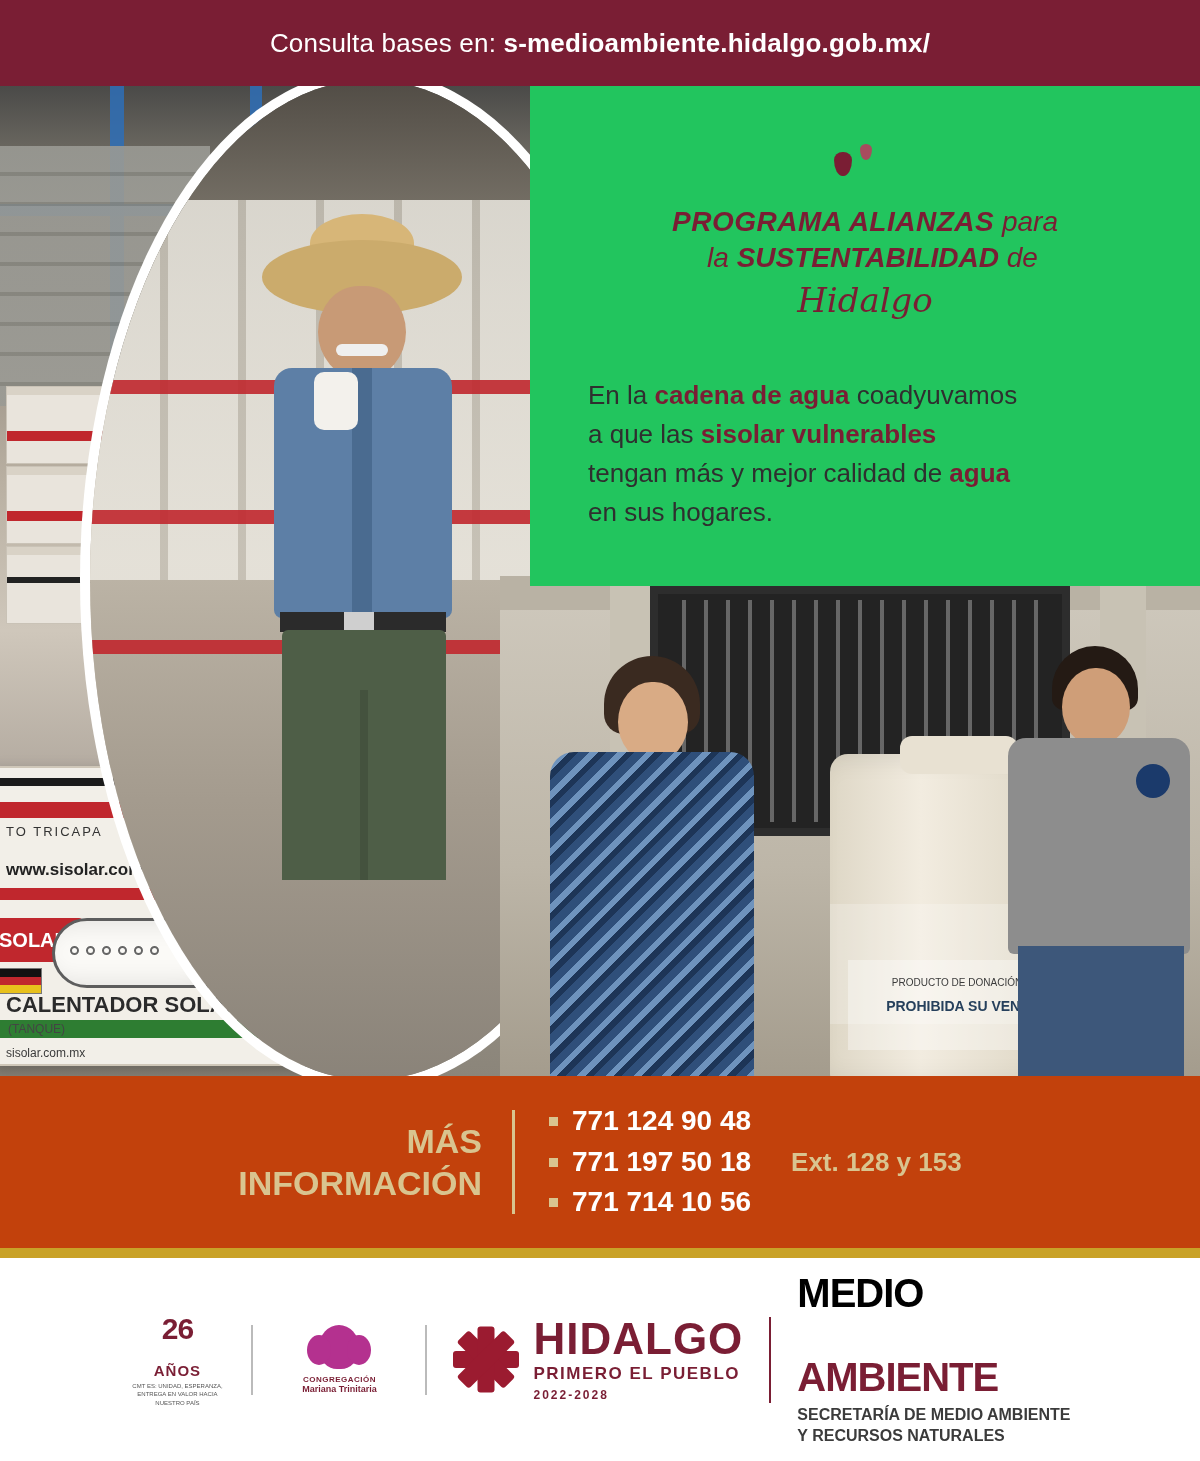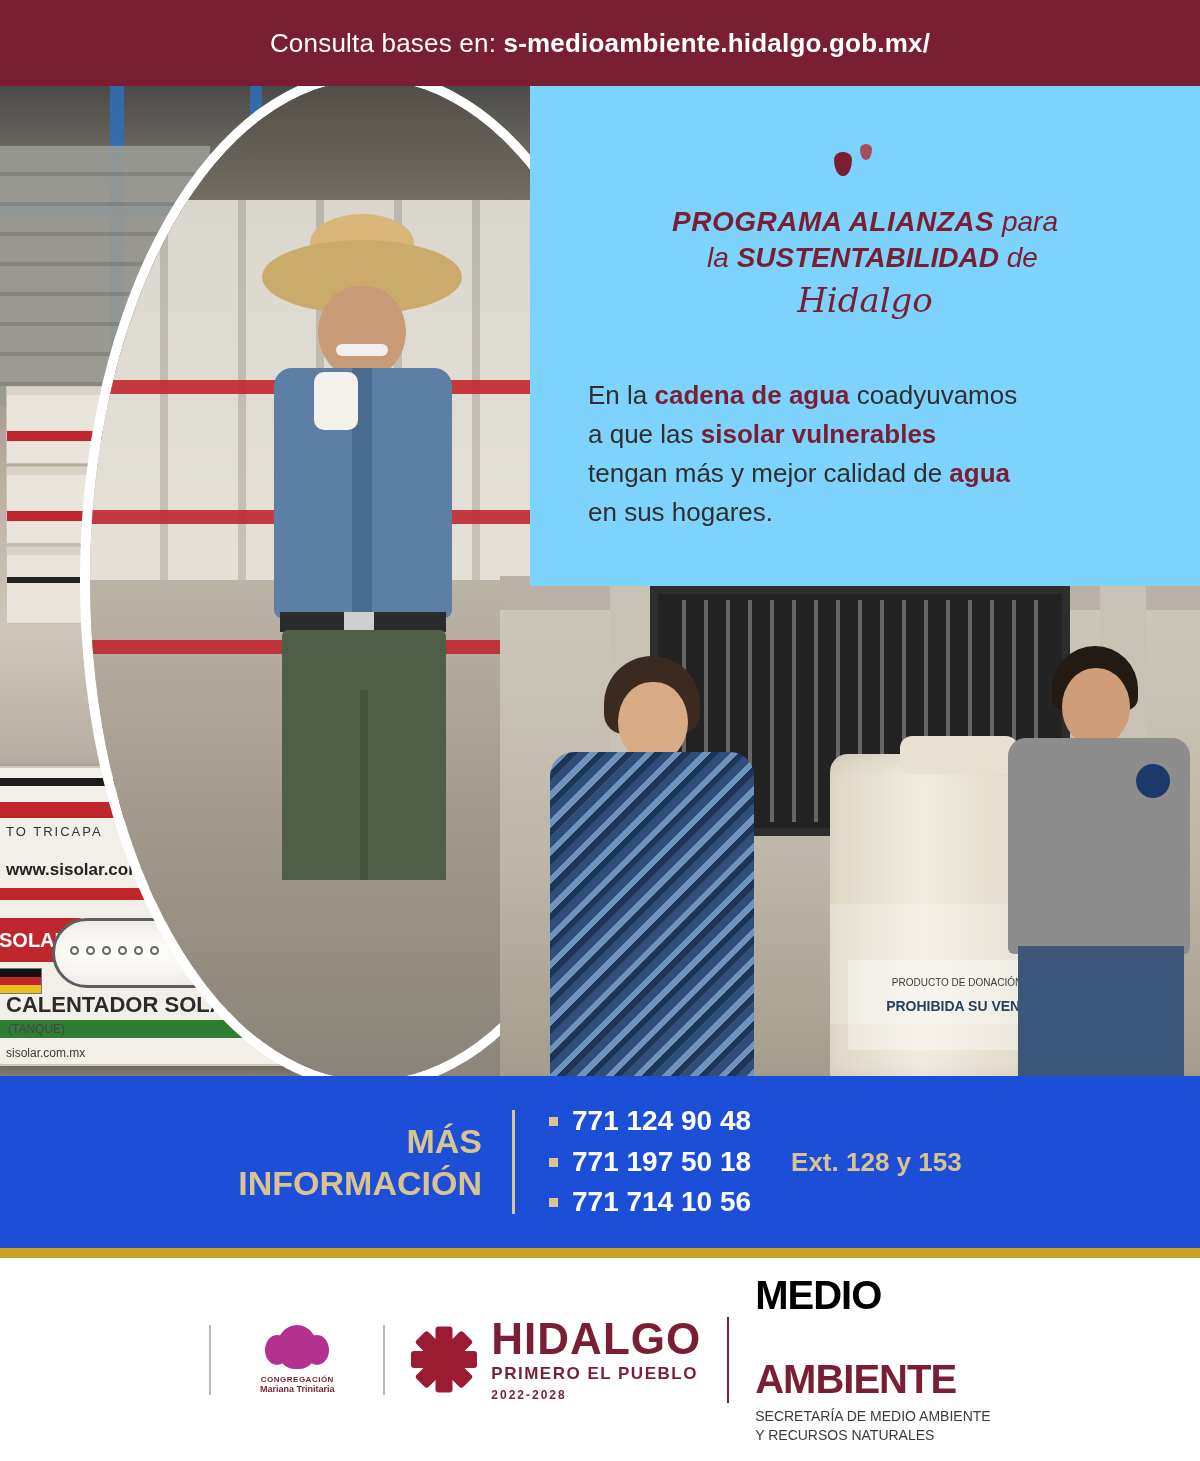--- a/index.html
+++ b/index.html
@@ -167,21 +167,21 @@
   .man2 { position:absolute; right:6px; bottom:0; width:190px; height:430px; }
   .m2-hair { position:absolute; left:48px; top:0; width:86px; height:64px; background:#241a14; border-radius:43px 43px 12px 12px; }
   .m2-face { position:absolute; left:58px; top:22px; width:68px; height:78px; background:#cf9e78; border-radius:34px/40px; }
   .m2-shirt { position:absolute; left:4px; top:92px; width:182px; height:216px; background:#8d8d8d; border-radius:18px 18px 6px 6px; }
   .m2-logo { position:absolute; right:24px; top:118px; width:34px; height:34px; background:#1b3a6b; border-radius:50%; }
   .m2-jeans { position:absolute; left:14px; top:300px; width:166px; height:130px; background:#3d577a; }
 
   
   .panel {
     position:absolute; right:0; top:0; width:670px; height:500px;
-    background:#7dd3fc;
+    background:#22c55e;
     padding-left:32px;
   }
   .drops { position:absolute; left:300px; top:58px; width:60px; height:46px; }
   .drop {
     position:absolute; width:18px; height:24px; background:#7a1e34;
     border-radius: 50% 50% 50% 50% / 70% 70% 35% 35%;
     transform: rotate(180deg);
   }
   .drop.small { width:12px; height:16px; background:#a84c5e; }
   .prog-title { position:absolute; left:0; top:120px; width:670px; text-align:center; }
@@ -195,21 +195,21 @@
   }
   .body-copy {
     position:absolute; left:58px; top:290px; width:580px;
     font-size:26px; line-height:1.5; color:#2f2f2f;
   }
   .body-copy b { color:#7a1e34; font-weight:bold; }
 
   
   .contact {
     position:absolute; top:1076px; left:0; width:1200px; height:172px;
-    background:#1d4ed8;
+    background:#c2410c;
     display:flex; align-items:center; justify-content:center;
   }
   .contact .mas {
     color:#d9c48f; font-size:34px; font-weight:bold; text-align:right; line-height:1.25;
     padding-right:30px;
   }
   .contact .divider { width:3px; height:104px; background:#d9c48f; }
   .contact .phones { padding-left:34px; display:flex; align-items:center; }
   .contact .phones ul { list-style:none; }
   .contact .phones li {
@@ -255,21 +255,21 @@
   .star i:nth-child(1){ transform: rotate(0deg); }
   .star i:nth-child(2){ transform: rotate(45deg); }
   .star i:nth-child(3){ transform: rotate(90deg); }
   .star i:nth-child(4){ transform: rotate(135deg); }
   .f-hid .words .h1 { font-size:44px; font-weight:bold; color:#7a1e34; letter-spacing:1px; line-height:1; }
   .f-hid .words .h2 { font-size:17px; font-weight:bold; color:#7a1e34; letter-spacing:1.5px; margin-top:3px; }
   .f-hid .words .h3 { font-size:12px; font-weight:bold; color:#7a1e34; letter-spacing:2px; margin-top:4px; }
   .vbar2 { width:2px; height:86px; background:#7a1e34; }
   .f-medio .m1 { font-size:40px; font-weight:bold; color:#000000; letter-spacing:-1px; line-height:1; }
   .f-medio .m2 { font-size:40px; font-weight:bold; color:#7a1e34; letter-spacing:-1px; line-height:1;margin-top:44px; }
-  .f-medio .m3 { font-size:14px; color:#3b3b3b; margin-top:8px; line-height:1.3; }
+  .f-medio .m3 { font-size:16px; color:#3b3b3b; margin-top:8px; line-height:1.3;font-weight:bold; }
 </style>
 </head>
 <body>
 
 <div class="poster">
 
   <div class="topbar">
     <div class="txt">
       <span>Consulta bases en: </span><b>s-medioambiente.hidalgo.gob.mx/</b>
     </div>
@@ -429,20 +429,26 @@
           </li>
       </ul>
       <div class="ext">Ext. 128 y 153</div>
     </div>
   </div>
 
   <div class="goldline"></div>
 
   <div class="footer">
 
+    <div class="f-26">
+      <div class="num">26</div>
+      <div class="ring"></div>
+      <div class="anios">AÑOS</div>
+      <div class="sub">CMT ES: UNIDAD, ESPERANZA, ENTREGA EN VALOR HACIA NUESTRO PAÍS</div>
+    </div>
 
     <div class="vbar"></div>
 
     <div class="f-cmt">
       <div class="flower"></div>
       <div class="t1">CONGREGACIÓN</div>
       <div class="t2">Mariana Trinitaria</div>
     </div>
 
     <div class="vbar"></div>

